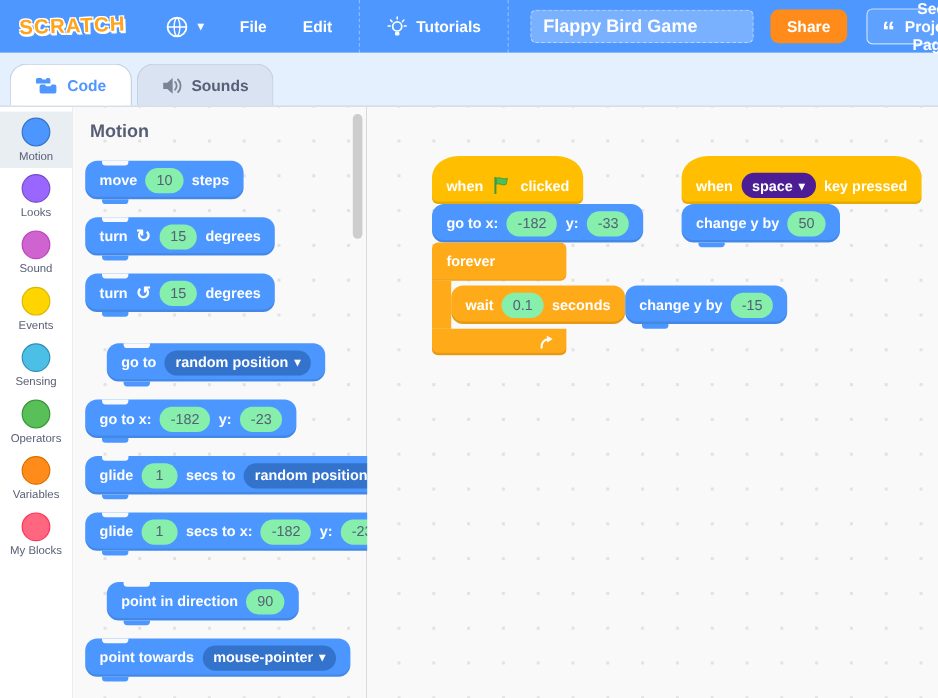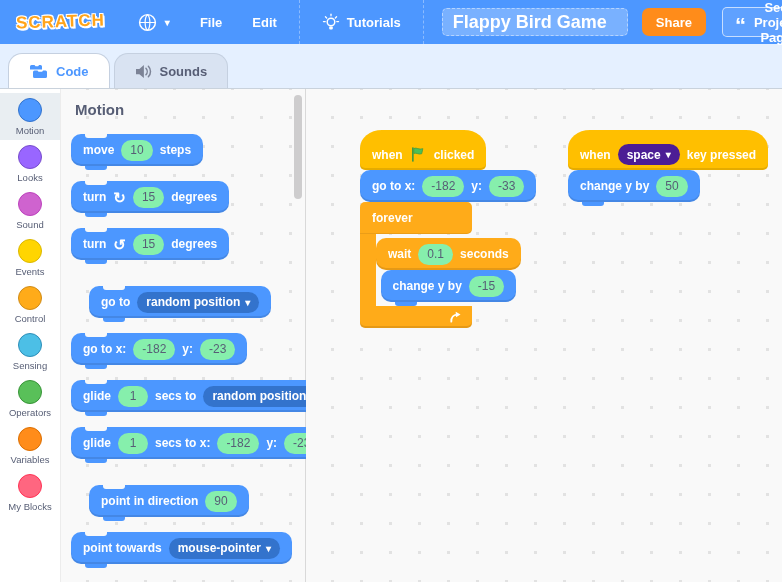--- a/index.html
+++ b/index.html
@@ -12,21 +12,21 @@
   .logo { font-weight:bold; font-size:17px; letter-spacing:1px; color:#FFA41B;
           transform:rotate(-2deg); margin:0 14px 0 6px; cursor:pointer;
           text-shadow:-1px -1px 0 #fff, 1px -1px 0 #fff, -1px 1px 0 #fff,
                       1px 1px 0 #fff, 0 2px 0 #fff, 2px 2px 0 #fff; }
   .menu-item { color:#fff; font-weight:bold; font-size:13px; padding:0 12px;
                height:44px; display:flex; align-items:center; gap:7px; cursor:pointer; }
   .mb-divider { width:1px; height:44px; border-left:1px dashed rgba(255,255,255,0.35); margin:0 4px; }
   .caret { font-size:10px; color:#fff; }
   .title-input { width:186px; height:28px; margin-left:8px; border-radius:5px;
                  border:1px dashed rgba(255,255,255,0.45); background:rgba(255,255,255,0.25);
-                 color:#fff; font-weight:bold; font-size:18px; padding:0 10px;
+                 color:#fff; font-weight:bold; font-size:15px; padding:0 10px;
                  font-family:"Liberation Sans", sans-serif; outline:none; }
   .title-input::placeholder { color:rgba(255,255,255,0.8); }
   .share-btn { margin-left:8px; height:28px; padding:0 14px; background:#FF8C1A;
                border:none; border-radius:7px; color:#fff; font-weight:bold;
                font-size:13px; cursor:pointer; font-family:"Liberation Sans", sans-serif; }
   .spp-btn { margin-left:10px; height:30px; padding:0 12px; background:rgba(255,255,255,0.1);
              border:1px solid rgba(255,255,255,0.65); border-radius:5px; color:#fff;
              font-weight:bold; font-size:13px; cursor:pointer; display:flex;
              align-items:center; gap:8px; font-family:"Liberation Sans", sans-serif; }
   .spp-icon { font-size:22px; line-height:10px; padding-top:8px; }
@@ -89,21 +89,21 @@
          border-radius:22px 22px 5px 5px / 18px 18px 5px 5px; }
 
   .script { position:absolute; display:flex; flex-direction:column; align-items:flex-start; }
 
   .forever { display:flex; flex-direction:column; align-items:flex-start; }
   .f-head { position:relative; width:112px; height:32px; background:#FFAB19;
             border-radius:5px 5px 5px 0; display:flex; align-items:center; padding:4px 12px;
             color:#fff; font-weight:bold; font-size:12px;
             box-shadow:inset 0 -1px 0 rgba(0,0,0,0.08); cursor:grab; }
   .f-mid { border-left:16px solid #FFAB19; padding:4px 0; display:flex;
-           flex-direction:column; align-items:center; }
+           align-items:center; }
   .f-foot { width:112px; height:22px; background:#FFAB19; border-radius:0 0 5px 5px;
             display:flex; align-items:center; justify-content:flex-end; padding-right:10px;
             box-shadow:inset 0 -2px 0 rgba(0,0,0,0.1); }
 </style>
 </head>
 <body>
 
 <div class="topbar">
   <div class="logo">SCRATCH</div>
 
@@ -181,24 +181,20 @@
       <div class="cat-dot" style="background:#9966FF;border:1px solid #774DCB;"></div>
       <div class="cat-label">Looks</div>
     </div>
     <div class="cat">
       <div class="cat-dot" style="background:#CF63CF;border:1px solid #BD42BD;"></div>
       <div class="cat-label">Sound</div>
     </div>
     <div class="cat">
       <div class="cat-dot" style="background:#FFD500;border:1px solid #DBB800;"></div>
       <div class="cat-label">Events</div>
-    </div>
-    <div class="cat">
-      <div class="cat-dot" style="background:#FFAB19;border:1px solid #CF8B17;"></div>
-      <div class="cat-label">Control</div>
     </div>
     <div class="cat">
       <div class="cat-dot" style="background:#4CBFE6;border:1px solid #2E8EB8;"></div>
       <div class="cat-label">Sensing</div>
     </div>
     <div class="cat">
       <div class="cat-dot" style="background:#59C059;border:1px solid #389438;"></div>
       <div class="cat-label">Operators</div>
     </div>
     <div class="cat">

